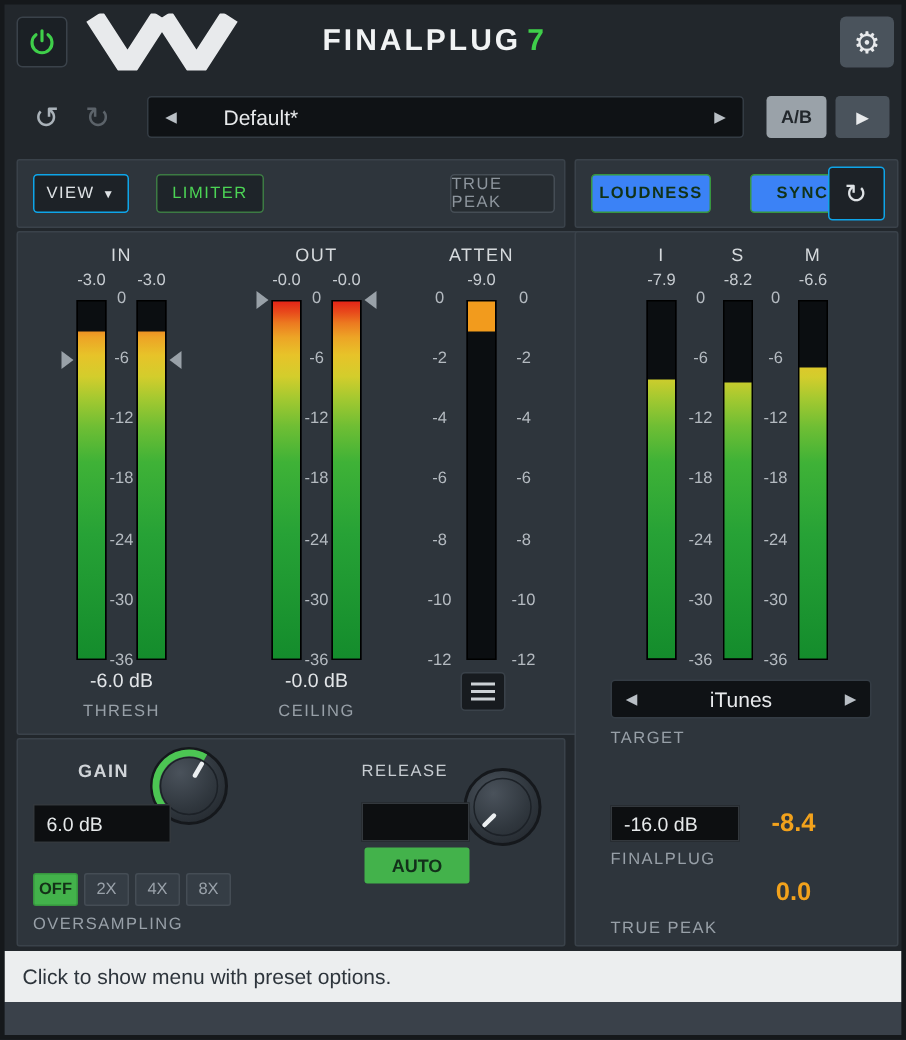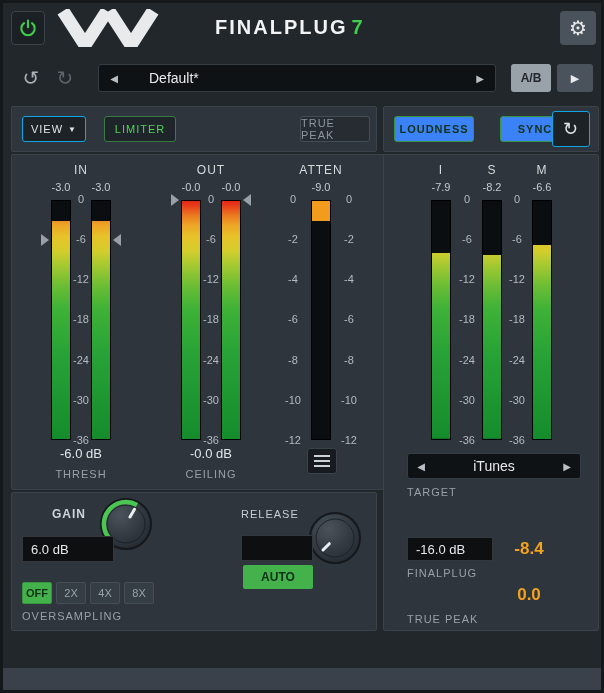--- a/index.html
+++ b/index.html
@@ -325,15 +325,18 @@
       <span>AUTO</span>
     </div>
 
     <div class="osbtn active" style="left:10px;">OFF</div>
     <div class="osbtn" style="left:44px;">2X</div>
     <div class="osbtn" style="left:78px;">4X</div>
     <div class="osbtn" style="left:112px;">8X</div>
     <div class="flabel" style="left:10px;top:117px;">OVERSAMPLING</div>
   </div>
 
+  <div id="status-bar">
+    <span>Click to show menu with preset options.</span>
+  </div>
   <div id="footer-bar"></div>
 
 </div>
 
 </body></html>

